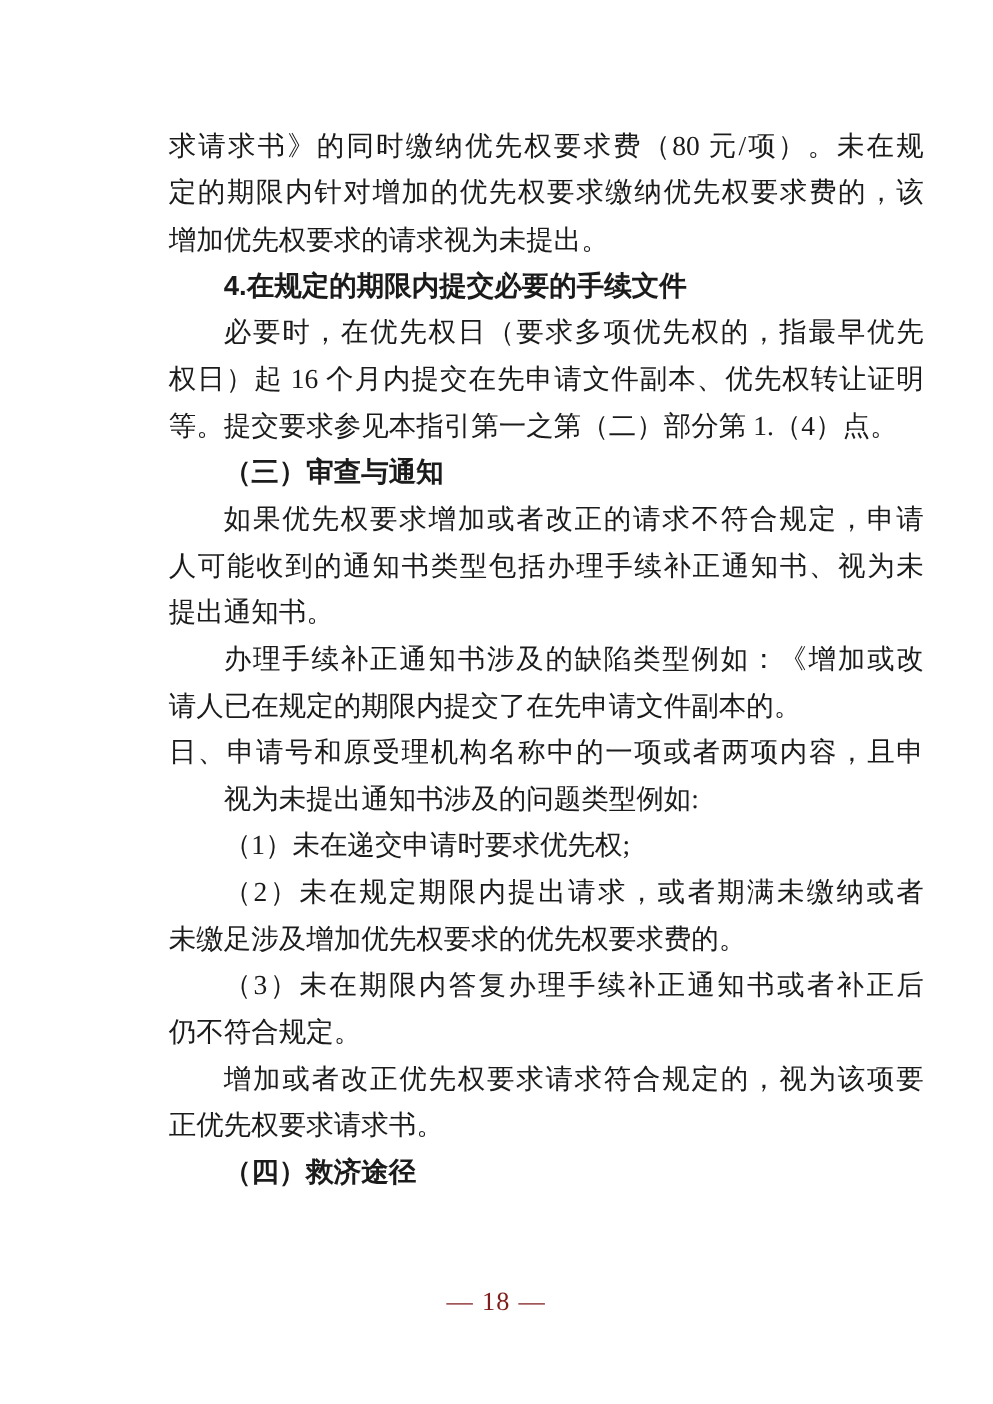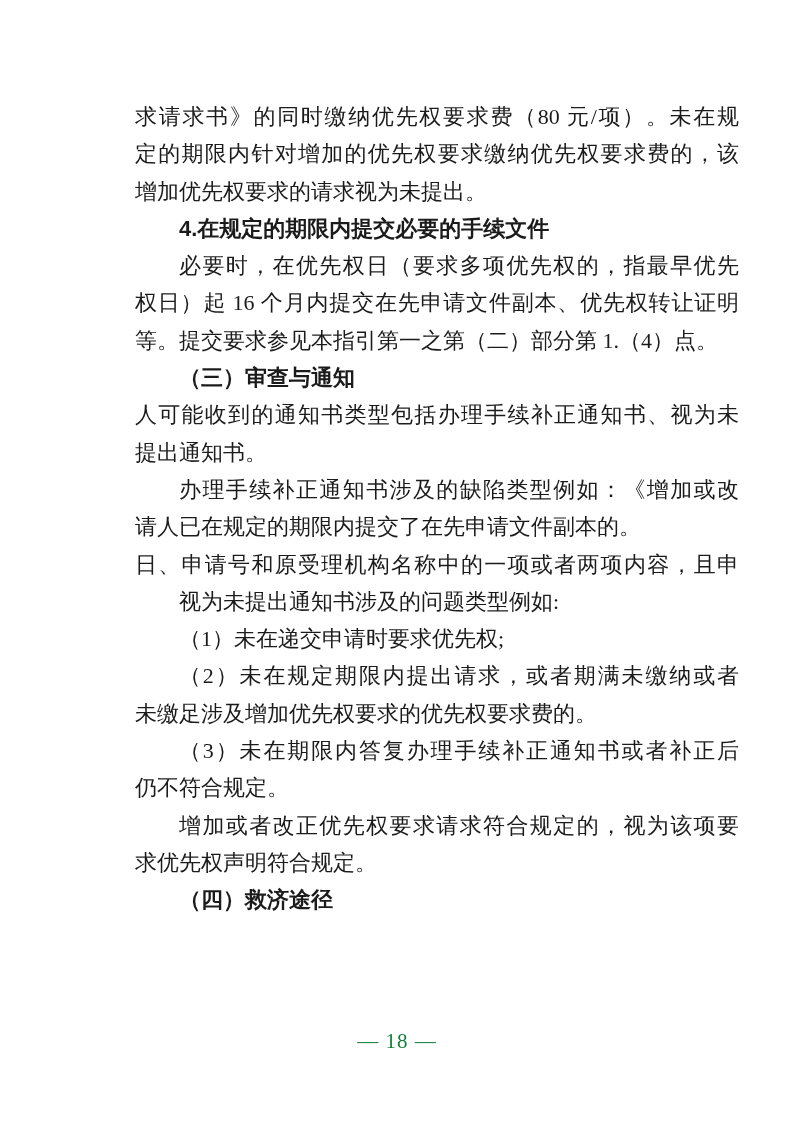--- a/index.html
+++ b/index.html
@@ -42,21 +42,21 @@
     font-family: "Liberation Serif", "DejaVu Serif", serif;
     font-weight: 700;
   }
   .footer {
     position: absolute;
     left: 0; top: 1026px;
     width: 794px;
     text-align: center;
     font-size: 21px;
     line-height: 30px;
-    color: #15803d;
+    color: #7f1d1d;
     letter-spacing: 1px;
   }
 </style>
 </head>
 <body>
 
 <div class="page">
   <div class="doc">
       <div class="para body">
         <div class="line fill">求请求书》的同时缴纳优先权要求费（80 元/项）。未在规</div>
@@ -68,20 +68,21 @@
       </div>
       <div class="para body">
         <div class="line fill indent">必要时，在优先权日（要求多项优先权的，指最早优先</div>
         <div class="line fill">权日）起 16 个月内提交在先申请文件副本、优先权转让证明</div>
         <div class="line">等。提交要求参见本指引第一之第（二）部分第 1.（4）点。</div>
       </div>
       <div class="para heading-kai">
         <div class="line indent">（三）审查与通知</div>
       </div>
       <div class="para body">
+        <div class="line fill indent">如果优先权要求增加或者改正的请求不符合规定，申请</div>
         <div class="line fill">人可能收到的通知书类型包括办理手续补正通知书、视为未</div>
         <div class="line">提出通知书。</div>
       </div>
       <div class="para body">
         <div class="line fill indent">办理手续补正通知书涉及的缺陷类型例如：《增加或改</div>
         <div class="line">请人已在规定的期限内提交了在先申请文件副本的。</div>
         <div class="line fill">日、申请号和原受理机构名称中的一项或者两项内容，且申</div>
       </div>
       <div class="para body">
         <div class="line indent">视为未提出通知书涉及的问题类型例如:</div>
@@ -92,21 +93,21 @@
       <div class="para body">
         <div class="line fill indent">（2）未在规定期限内提出请求，或者期满未缴纳或者</div>
         <div class="line">未缴足涉及增加优先权要求的优先权要求费的。</div>
       </div>
       <div class="para body">
         <div class="line fill indent">（3）未在期限内答复办理手续补正通知书或者补正后</div>
         <div class="line">仍不符合规定。</div>
       </div>
       <div class="para body">
         <div class="line fill indent">增加或者改正优先权要求请求符合规定的，视为该项要</div>
-        <div class="line">求优先权声明符合规定。</div>
+        <div class="line">正优先权要求请求书。</div>
       </div>
       <div class="para heading-kai">
         <div class="line indent">（四）救济途径</div>
       </div>
     </div>
   <div class="footer">
     <span>— 18 —</span>
   </div>
 </div>
 

